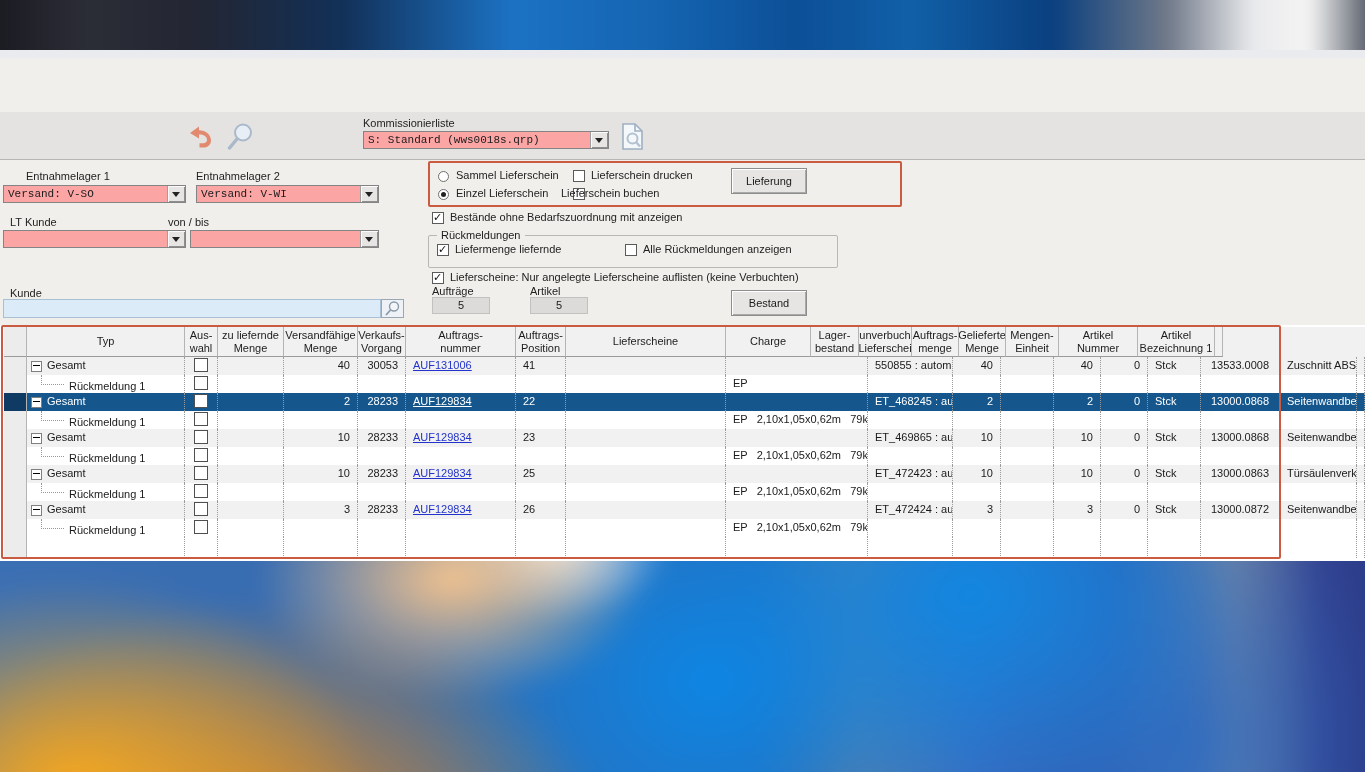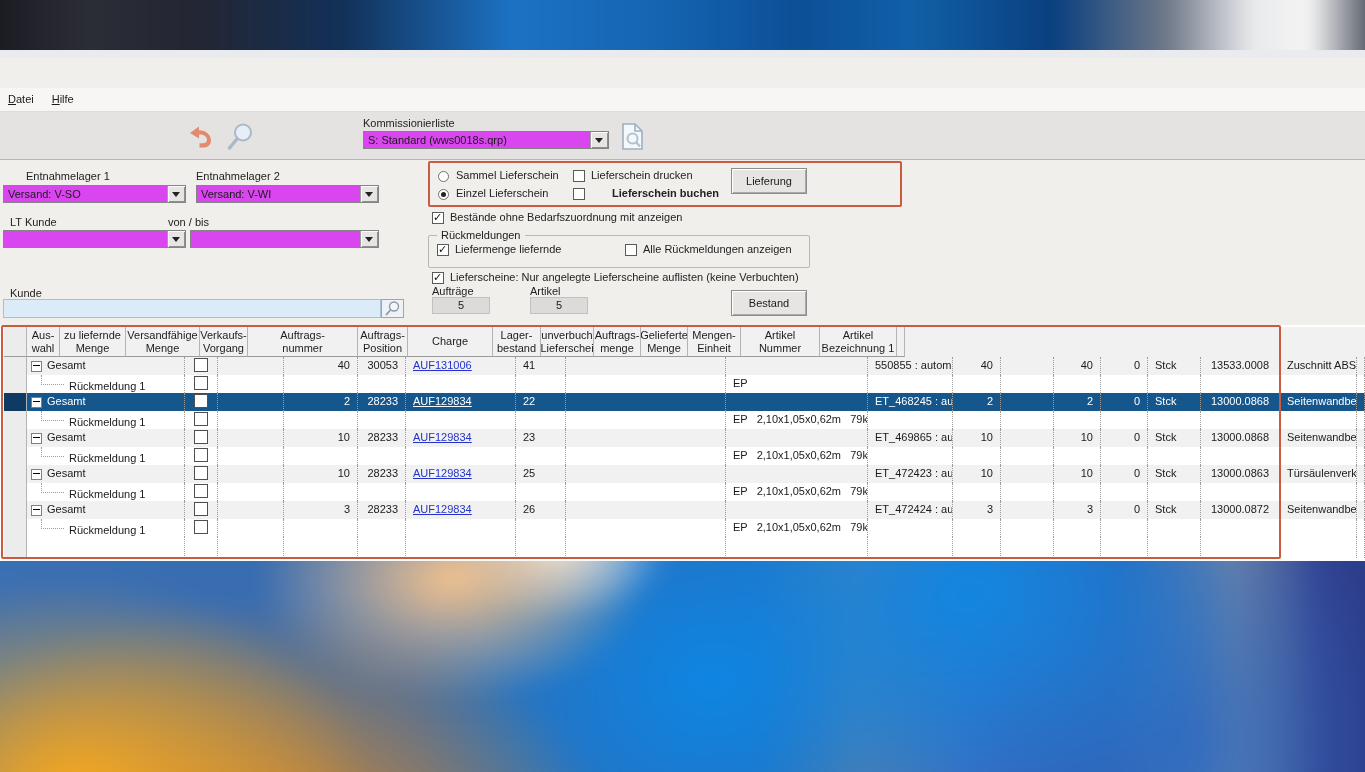--- a/index.html
+++ b/index.html
@@ -33,21 +33,21 @@
   .titlebar .logo svg{position:absolute;left:0;top:0;}
   .title-text{color:#ffffff;font-size:12px;letter-spacing:.2px;}
 
   .menubar{position:absolute;left:0;top:30px;width:100%;height:23px;background:#f7f6f5;border-bottom:1px solid #dcdcdc;display:flex;align-items:center;}
   .menu-item{padding:3px 10px 4px 8px;cursor:default;}
   .menu-item u{text-decoration:underline;}
 
   .toolbar{position:absolute;left:0;top:54px;width:100%;height:47px;background:#e5e3e1;border-bottom:1px solid #b8b6b3;}
   .tb-icon{position:absolute;}
   .tb-label{position:absolute;left:363px;top:5px;color:#222;}
-  .combo{position:absolute;background:#d946ef;border:1px solid #848484;height:18px;box-sizing:border-box;}
+  .combo{position:absolute;background:#fca5a5;border:1px solid #848484;height:18px;box-sizing:border-box;font-family:Liberation Mono, monospace;}
   .combo .val{position:absolute;left:4px;top:2px;right:20px;white-space:nowrap;overflow:hidden;}
   .combo .dd{position:absolute;right:0px;top:0px;bottom:0px;width:17px;background:#e7e5e3;border-left:1px solid #9f9f9f;box-shadow:inset 1px 1px 0 #fbfbfb, inset -1px -1px 0 #8f8f8f;}
   .combo .dd::after{content:"";position:absolute;left:4px;top:6px;border-left:4px solid transparent;border-right:4px solid transparent;border-top:5px solid #222;}
   .tb-combo{left:363px;top:19px;width:246px;}
 
   
   .form{position:absolute;left:0;top:101px;width:100%;height:166px;}
   .lbl{position:absolute;white-space:nowrap;color:#222;}
   .hl-box{position:absolute;border:2px solid #ca5b40;border-radius:2px;}
   .radio{position:absolute;width:11px;height:11px;border:1px solid #6e6e6e;border-radius:50%;background:#fff;box-sizing:border-box;}
@@ -95,24 +95,20 @@
 
 <div class="screen">
 
   <div class="photo-top"></div>
   <div class="top-strip"></div>
   <div class="photo-bottom"></div>
 
   <div class="app">
 
 
-    <div class="menubar">
-      <span class="menu-item"><u>D</u>atei</span>
-      <span class="menu-item"><u>H</u>ilfe</span>
-    </div>
 
     <div class="toolbar">
       <span class="tb-icon" style="left:187px;top:13px;">
         <svg width="27" height="24" viewBox="0 0 27 24">
           <path d="M3 8 L12 1.5 V5.2 C19 5.2 24 9.5 24 15.5 C24 19.8 20.8 22.5 16.8 22.5 H12.5 V18.3 H16 C18.6 18.3 20 16.8 20 14.8 C20 11.4 16.8 9.4 12 9.4 V13.5 Z" fill="#e28a6f"></path>
         </svg>
       </span>
       <span class="tb-icon" style="left:226px;top:10px;">
         <svg width="30" height="30" viewBox="0 0 30 30">
           <circle cx="17" cy="10.5" r="8" fill="#e8eef5" stroke="#a9b9ca" stroke-width="2"></circle>
@@ -159,27 +155,27 @@
       </div>
 
       <div class="hl-box" style="left:428px;top:2px;width:470px;height:42px;"></div>
       <span class="radio" style="left:438px;top:12px;"></span>
       <span class="lbl" style="left:456px;top:10px;">Sammel Lieferschein</span>
       <span class="radio on" style="left:438px;top:30px;"></span>
       <span class="lbl" style="left:456px;top:28px;">Einzel Lieferschein</span>
       <span class="cbx" style="left:573px;top:11px;"></span>
       <span class="lbl" style="left:591px;top:10px;">Lieferschein drucken</span>
       <span class="cbx" style="left:573px;top:29px;"></span>
-      <span class="lbl" style="left:612px;top:28px;font-weight:bold;">Lieferschein buchen</span>
+      <span class="lbl" style="left:561px;top:28px;">Lieferschein buchen</span>
       <div class="btn" style="left:731px;top:9px;width:74px;height:24px;">Lieferung</div>
 
       <span class="cbx on" style="left:432px;top:53px;"></span>
       <span class="lbl" style="left:450px;top:52px;">Bestände ohne Bedarfszuordnung mit anzeigen</span>
 
-      <div class="groupbox" style="left:428px;top:76px;width:380px;height:31px;">
+      <div class="groupbox" style="left:428px;top:76px;width:380px;height:31px;padding-left:28px;">
         <span class="legend">Rückmeldungen</span>
       </div>
       <span class="cbx on" style="left:437px;top:85px;"></span>
       <span class="lbl" style="left:455px;top:84px;">Liefermenge liefernde</span>
       <span class="cbx" style="left:625px;top:85px;"></span>
       <span class="lbl" style="left:643px;top:84px;">Alle Rückmeldungen anzeigen</span>
 
       <span class="cbx on" style="left:432px;top:113px;"></span>
       <span class="lbl" style="left:450px;top:112px;">Lieferscheine: Nur angelegte Lieferscheine auflisten (keine Verbuchten)</span>
 
@@ -198,32 +194,34 @@
           <circle cx="12" cy="6.5" r="4.5" fill="#f3f6f9" stroke="#8b9aa8" stroke-width="1.4"></circle>
           <line x1="8.5" y1="10" x2="4" y2="15" stroke="#8b9aa8" stroke-width="1.8"></line>
         </svg>
       </div>
     </div>
 
     <div class="grid">
       <div class="grid-inner">
         <div class="hrow">
             <div class="cell gutter" style="width: 23px;"></div>
+            <div class="cell" style="width: 158px;">Typ</div>
             <div class="cell" style="width: 33px;">Aus-
 wahl</div>
             <div class="cell" style="width: 66px;">zu liefernde
 Menge</div>
             <div class="cell" style="width: 74px;">Versandfähige
 Menge</div>
             <div class="cell" style="width: 48px;">Verkaufs-
 Vorgang</div>
             <div class="cell" style="width: 110px;">Auftrags-
 nummer</div>
             <div class="cell" style="width: 50px;">Auftrags-
 Position</div>
+            <div class="cell" style="width: 160px;">Lieferscheine</div>
             <div class="cell" style="width: 85px;">Charge</div>
             <div class="cell" style="width: 48px;">Lager-
 bestand</div>
             <div class="cell" style="width: 53px;">unverbuch
 Lieferschei</div>
             <div class="cell" style="width: 47px;">Auftrags-
 menge</div>
             <div class="cell" style="width: 47px;">Gelieferte
 Menge</div>
             <div class="cell" style="width: 53px;">Mengen-

